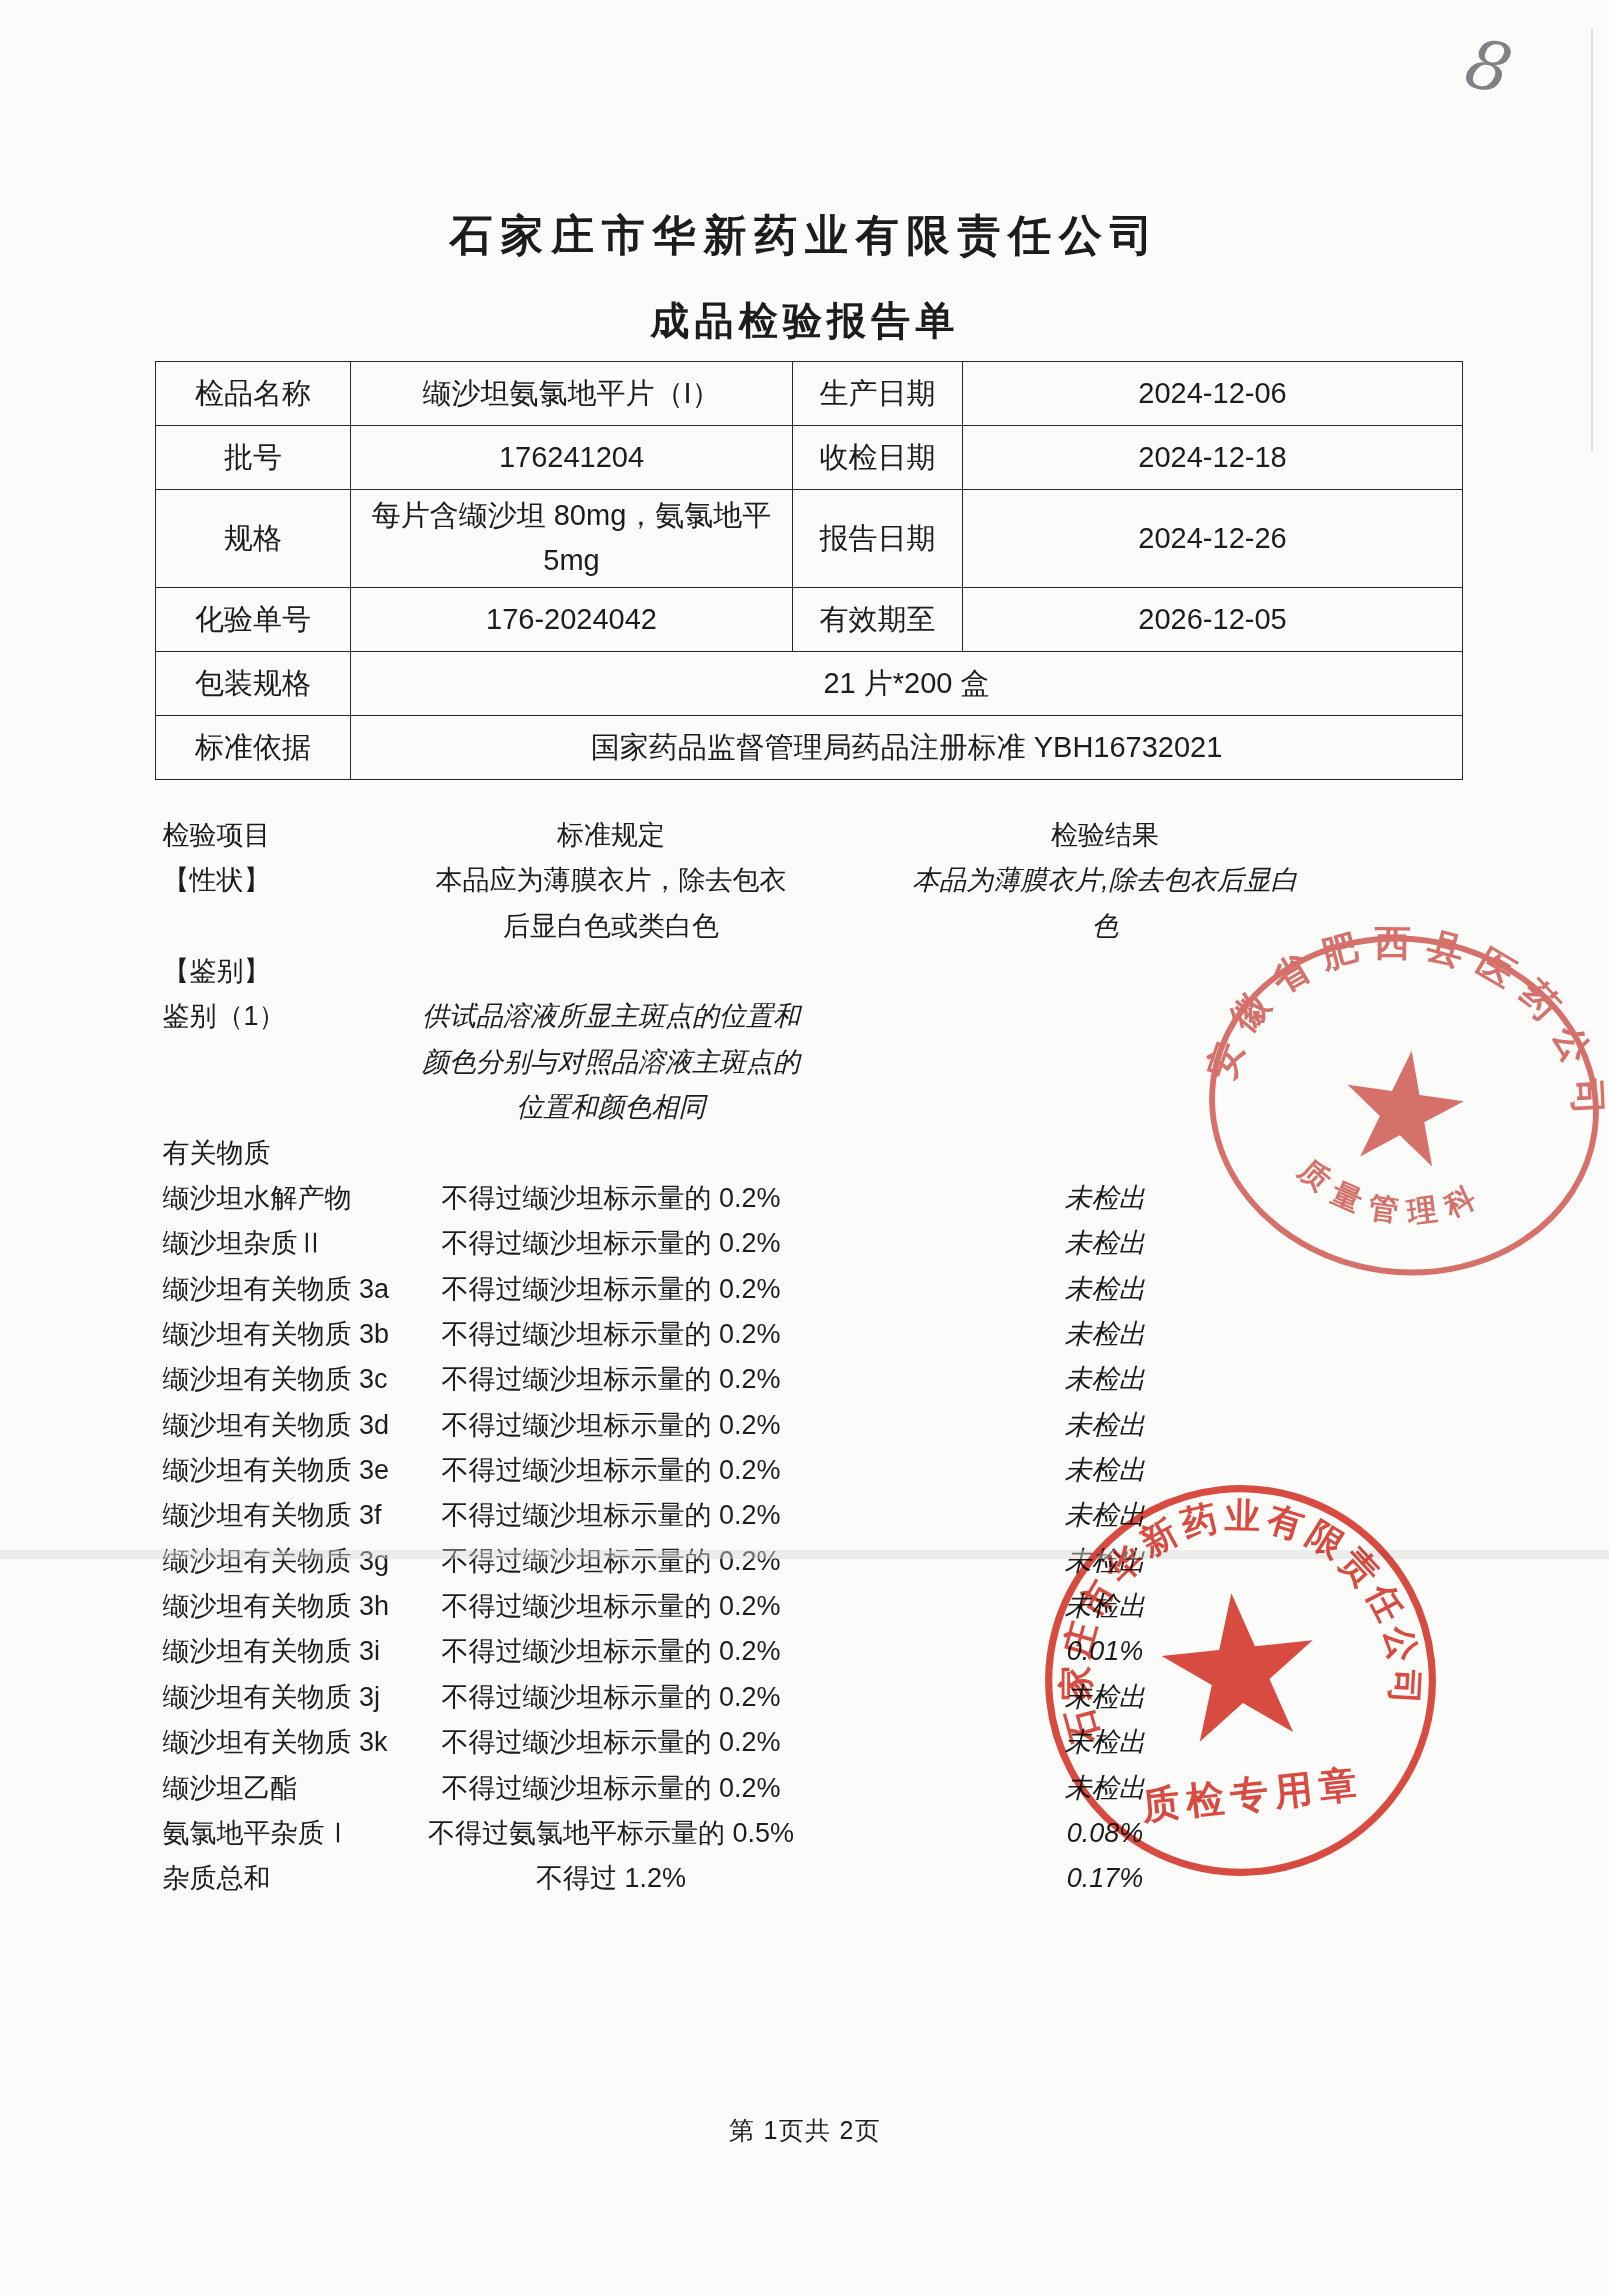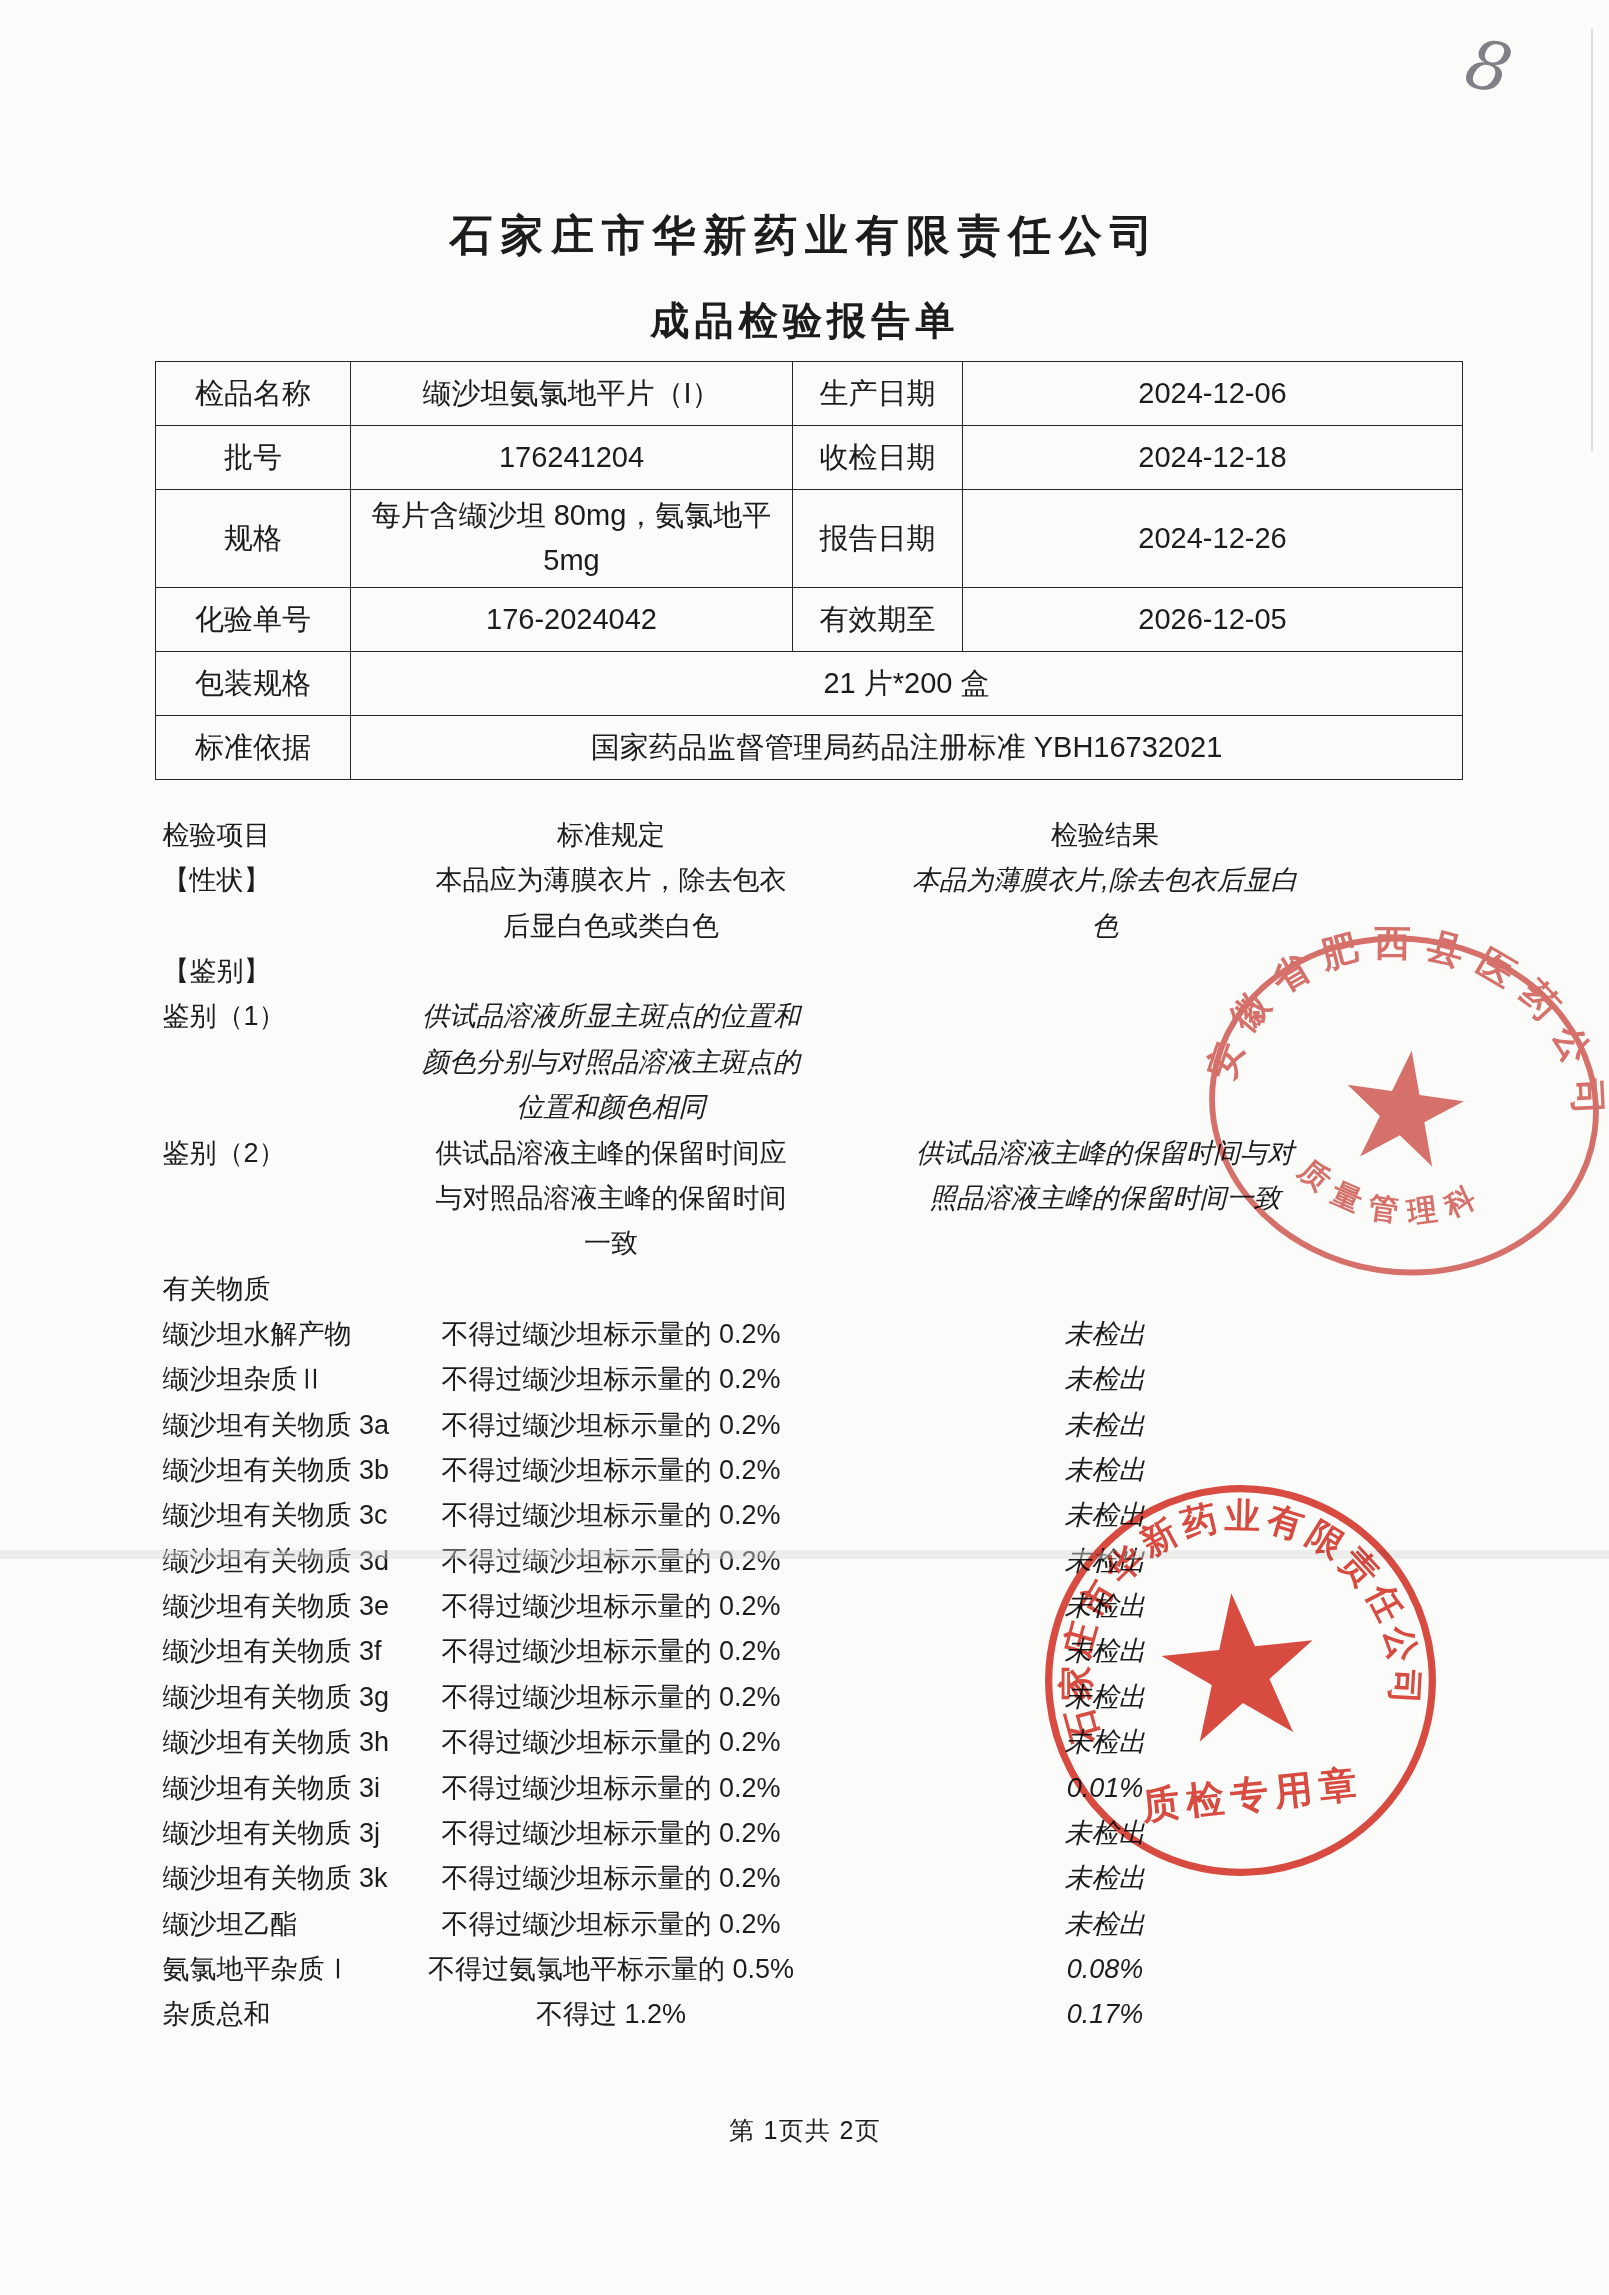--- a/index.html
+++ b/index.html
@@ -131,25 +131,20 @@
         <div class="res"><span class="inner">本品为薄膜衣片,除去包衣后显白色</span></div>
       </div>
         <div class="trow block">
         <div class="item">【鉴别】</div>
         <div class="std"><span class="inner"></span></div>
         <div class="res"><span class="inner"></span></div>
       </div>
         <div class="trow block">
         <div class="item">鉴别（1）</div>
         <div class="res"><span class="inner">供试品溶液所显主斑点的位置和颜色分别与对照品溶液主斑点的位置和颜色相同</span></div>
-      </div>
-        <div class="trow block">
-        <div class="item">鉴别（2）</div>
-        <div class="std"><span class="inner">供试品溶液主峰的保留时间应与对照品溶液主峰的保留时间一致</span></div>
-        <div class="res"><span class="inner">供试品溶液主峰的保留时间与对照品溶液主峰的保留时间一致</span></div>
       </div>
         <div class="trow block">
         <div class="item">有关物质</div>
         <div class="std"><span class="inner"></span></div>
         <div class="res"><span class="inner"></span></div>
       </div>
       </div>
 
     <div>
 

